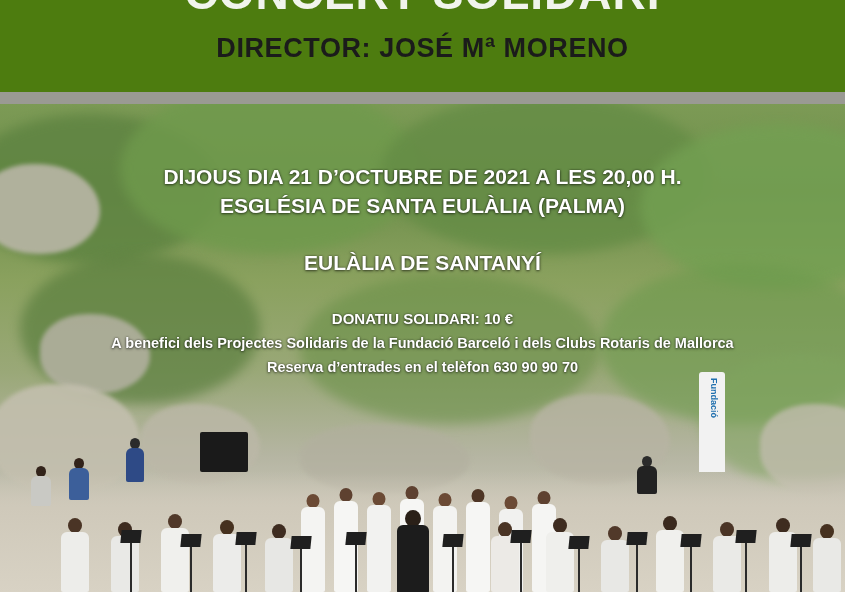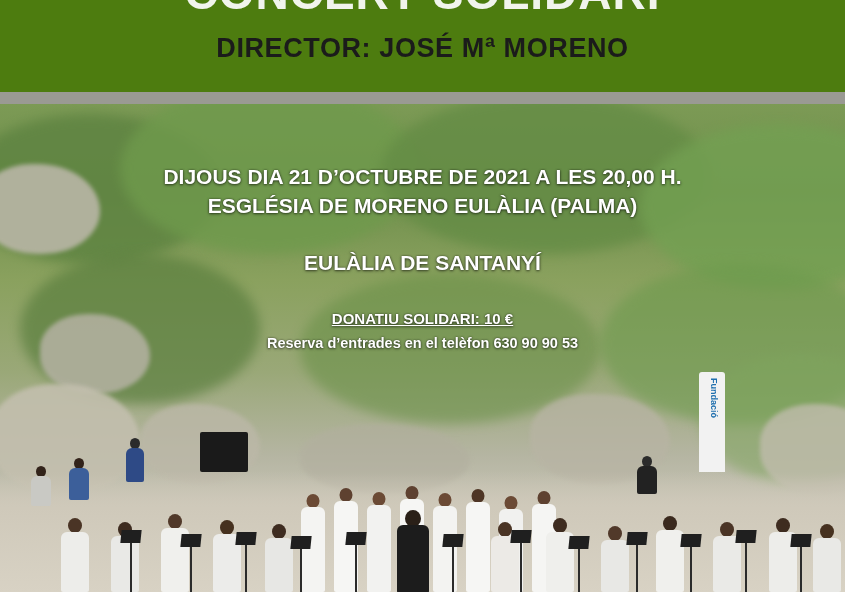--- a/index.html
+++ b/index.html
@@ -121,21 +121,20 @@
     line-height: 29px;
     white-space: nowrap;
   }
   .gap { height: 28px; }
   .donation {
     margin-top: 30px;
     font-size: 15px;
     font-weight: 700;
     line-height: 24px;
     white-space: nowrap;
-    text-decoration: underline;
   }
   .small-line {
     font-size: 14.5px;
     font-weight: 700;
     line-height: 24px;
     white-space: nowrap;
   }
 </style>
 </head>
 <body>
@@ -291,20 +290,21 @@
     </div>
   </div>
 
   <div class="top-band">
     <div class="clipped-title">CONCERT SOLIDARI</div>
     <div class="director-line">DIRECTOR: JOSÉ Mª MORENO</div>
   </div>
 
   <div class="text-block">
     <div class="date-line">DIJOUS DIA 21 D’OCTUBRE DE 2021 A LES 20,00 H.</div>
-    <div class="venue-line">ESGLÉSIA DE MORENO EULÀLIA (PALMA)</div>
+    <div class="venue-line">ESGLÉSIA DE SANTA EULÀLIA (PALMA)</div>
     <div class="gap"></div>
     <div class="venue-line">EULÀLIA DE SANTANYÍ</div>
     <div class="donation">DONATIU SOLIDARI: 10 €</div>
-    <div class="small-line">Reserva d’entrades en el telèfon 630 90 90 53</div>
+    <div class="small-line">A benefici dels Projectes Solidaris de la Fundació Barceló i dels Clubs Rotaris de Mallorca</div>
+    <div class="small-line">Reserva d’entrades en el telèfon 630 90 90 70</div>
   </div>
 
 </div>
 
 </body></html>

